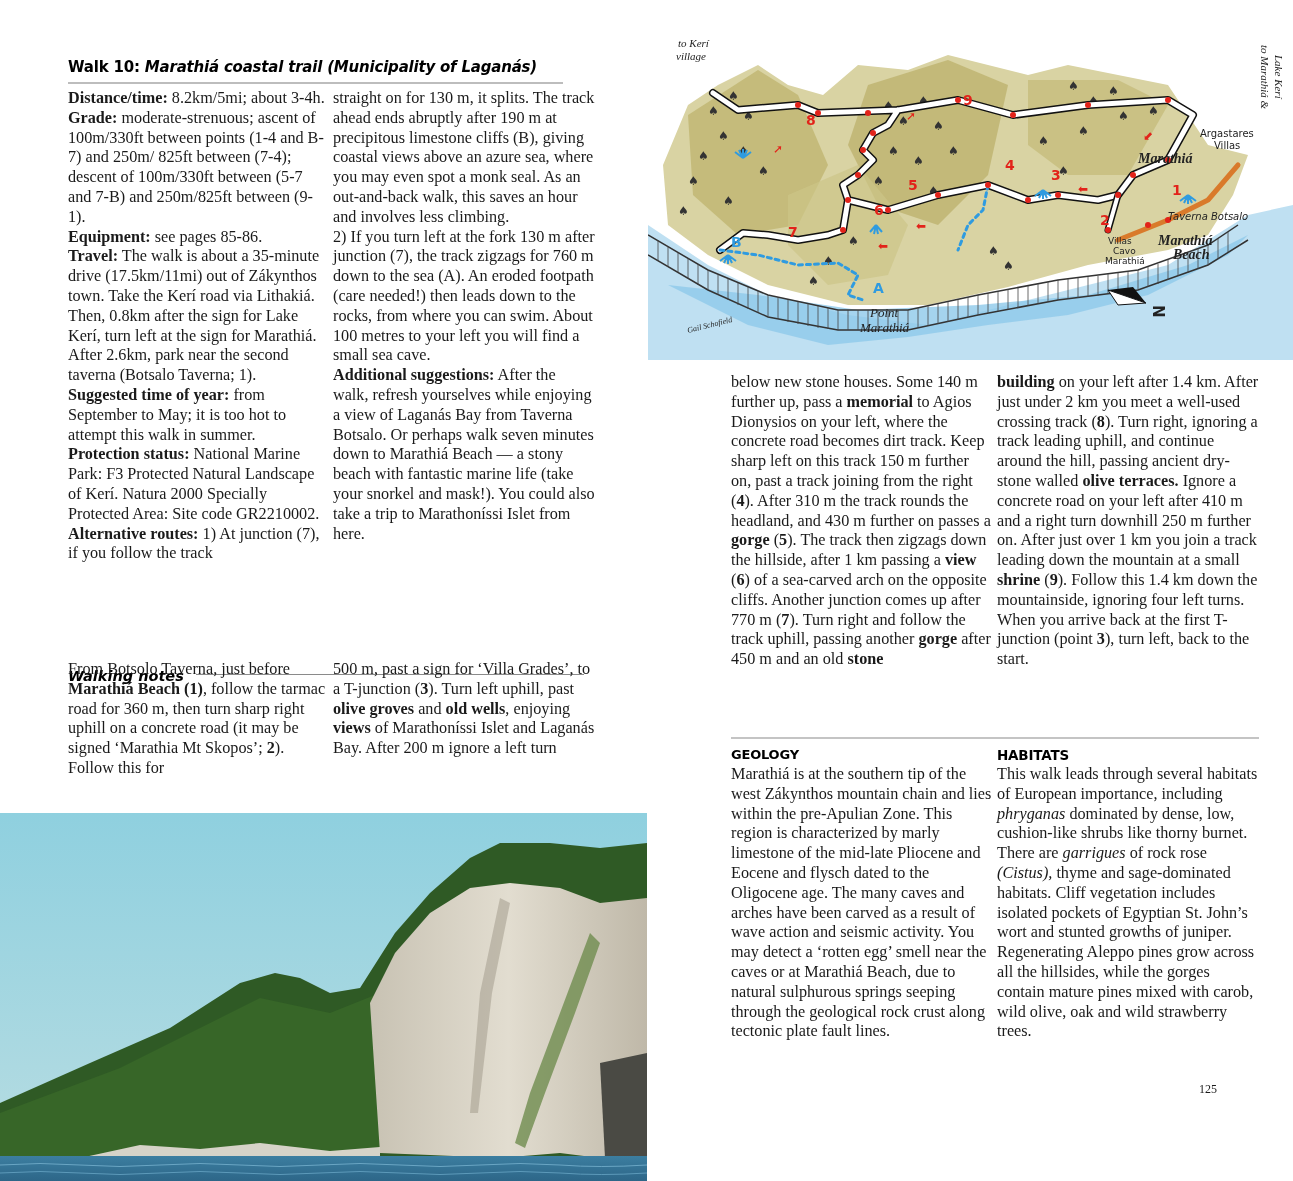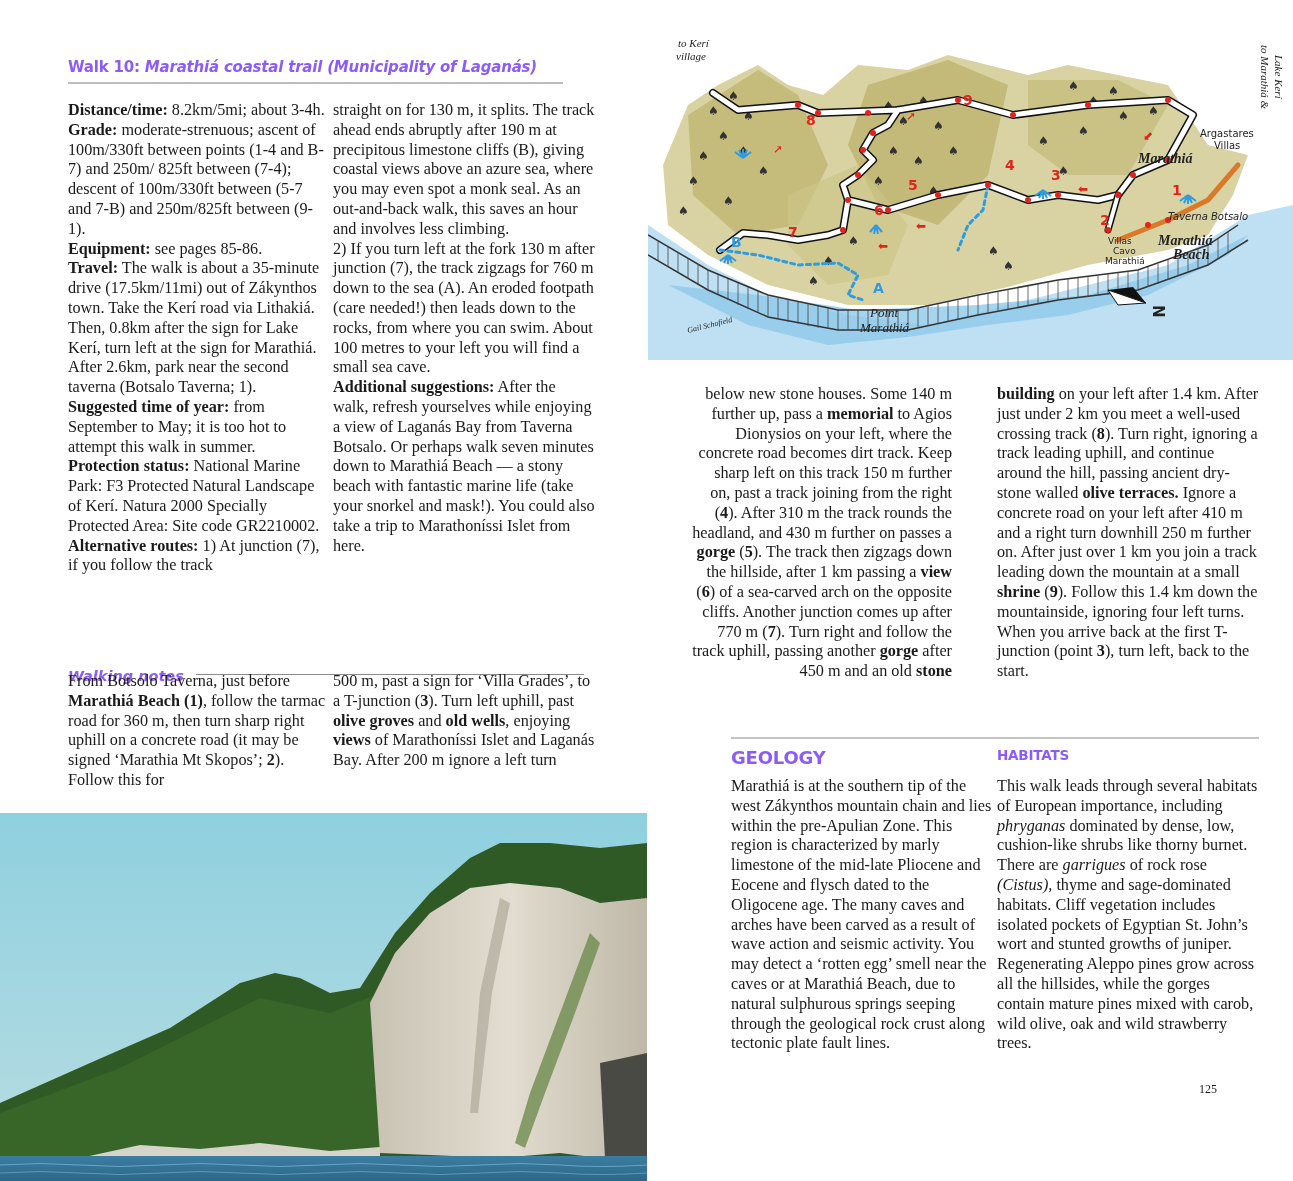--- a/index.html
+++ b/index.html
@@ -1,26 +1,26 @@
 <!DOCTYPE html>
 <html><head>
 <meta charset="utf-8">
 <style>
   * { box-sizing: border-box; margin: 0; padding: 0; }
   html, body { width: 1293px; height: 1181px; background: #ffffff; overflow: hidden; }
   body { position: relative; font-family: "DejaVu Serif", "Liberation Serif", serif; color: #1a1a1a; }
 
   .serif { font-family: "Liberation Serif", "DejaVu Serif", serif; font-size: 16.2px; line-height: 19.8px; }
-  .sans-h { font-family: "DejaVu Sans", "Liberation Sans", sans-serif; font-weight: bold; color: #8b5cf6; }
+  .sans-h { font-family: "DejaVu Sans", "Liberation Sans", sans-serif; font-weight: bold; color: #000000; }
 
   
   .walk-title { position: absolute; left: 68px; top: 58px; width: 495px; font-size: 15px; padding-bottom: 6px; border-bottom: 2px solid #bdbdbd; white-space: nowrap; letter-spacing: -0.2px; }
   .walk-title em { font-style: italic; }
 
-  .col { position: absolute; margin-top: 12px; }
+  .col { position: absolute; }
   .col p { margin: 0; }
   .col b { font-weight: bold; }
   .col i { font-style: italic; }
 
   .colL1 { left: 68px; top: 89px; width: 262px; }
   .colL2 { left: 333px; top: 89px; width: 262px; }
 
   .walking-notes-head { position: absolute; left: 68px; top: 668px; width: 516px; display: flex; align-items: flex-start; font-size: 14.5px; font-style: italic; }
   .walking-notes-head .rule { flex: 1; height: 1px; background: #8a8a8a; margin-left: 12px; margin-top: 6px; }
 
@@ -28,26 +28,26 @@
   .colL4 { left: 333px; top: 660px; width: 262px; }
 
   .photo-caption { position: absolute; left: 68px; top: 792px; font-size: 13.5px; font-style: italic; color: #222; margin-top: 20px; }
 
   .photo { position: absolute; left: 0; top: 813px; width: 647px; height: 368px; overflow: hidden; }
   .photo svg { display: block; }
 
   
   .map { position: absolute; left: 648px; top: 25px; width: 645px; height: 335px; }
 
-  .colR1 { left: 690px; top: 373px; width: 262px; text-align: right; }
+  .colR1 { left: 731px; top: 373px; width: 262px; }
   .colR2 { left: 997px; top: 373px; width: 262px; }
 
   .right-rule { position: absolute; left: 731px; top: 737px; width: 528px; height: 2px; background: #c4c4c4; }
 
-  .geo-head { position: absolute; left: 731px; top: 747px; font-size: 18px; letter-spacing: -0.2px; }
+  .geo-head { position: absolute; left: 731px; top: 747px; font-size: 13px; letter-spacing: -0.2px; }
   .hab-head { position: absolute; left: 997px; top: 747px; font-size: 13.5px; letter-spacing: -0.2px; }
 
   .colR3 { left: 731px; top: 765px; width: 262px; }
   .colR4 { left: 997px; top: 765px; width: 262px; }
 
   .page-num { position: absolute; left: 1199px; top: 1082px; font-family: "Liberation Serif", serif; font-size: 12px; }
 
   .map-label { font-family: "Liberation Serif", serif; font-style: italic; fill: #222; }
   .map-label-sans { font-family: "DejaVu Sans", sans-serif; fill: #222; }
   .wp { font-family: "DejaVu Sans", sans-serif; font-weight: bold; fill: #e2231a; }

